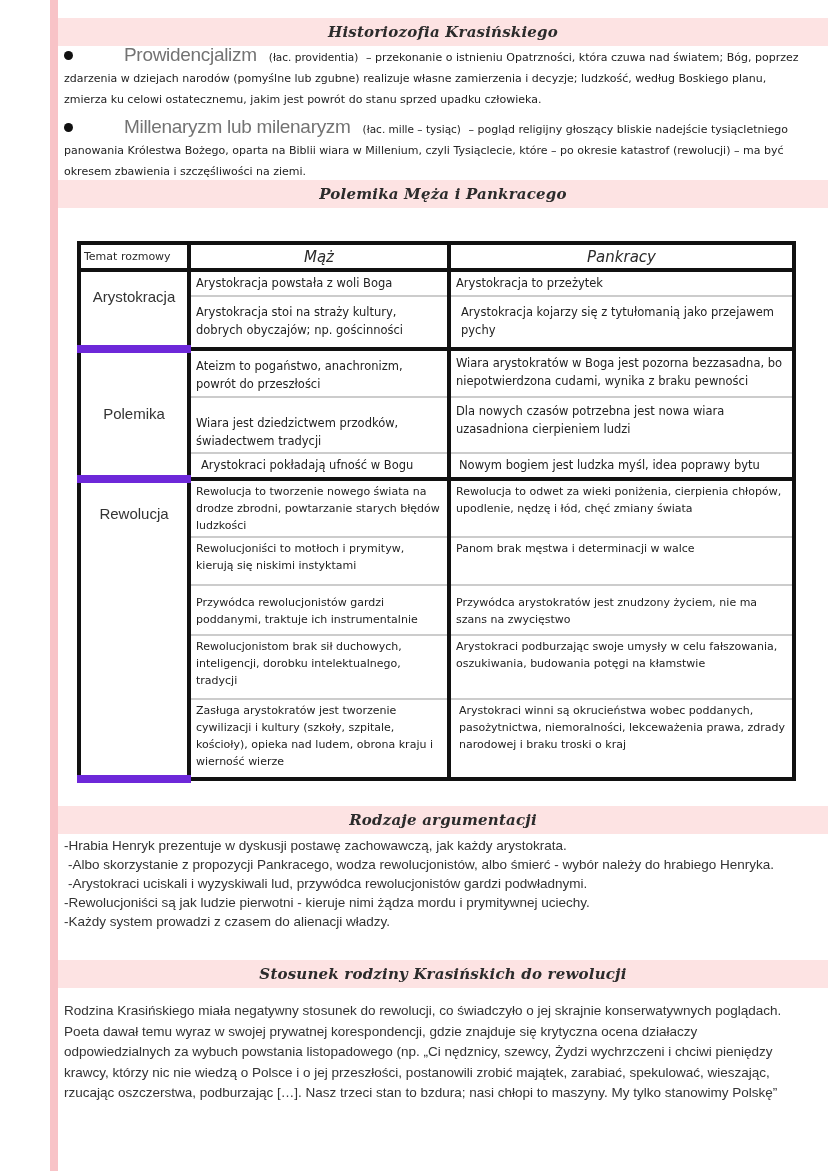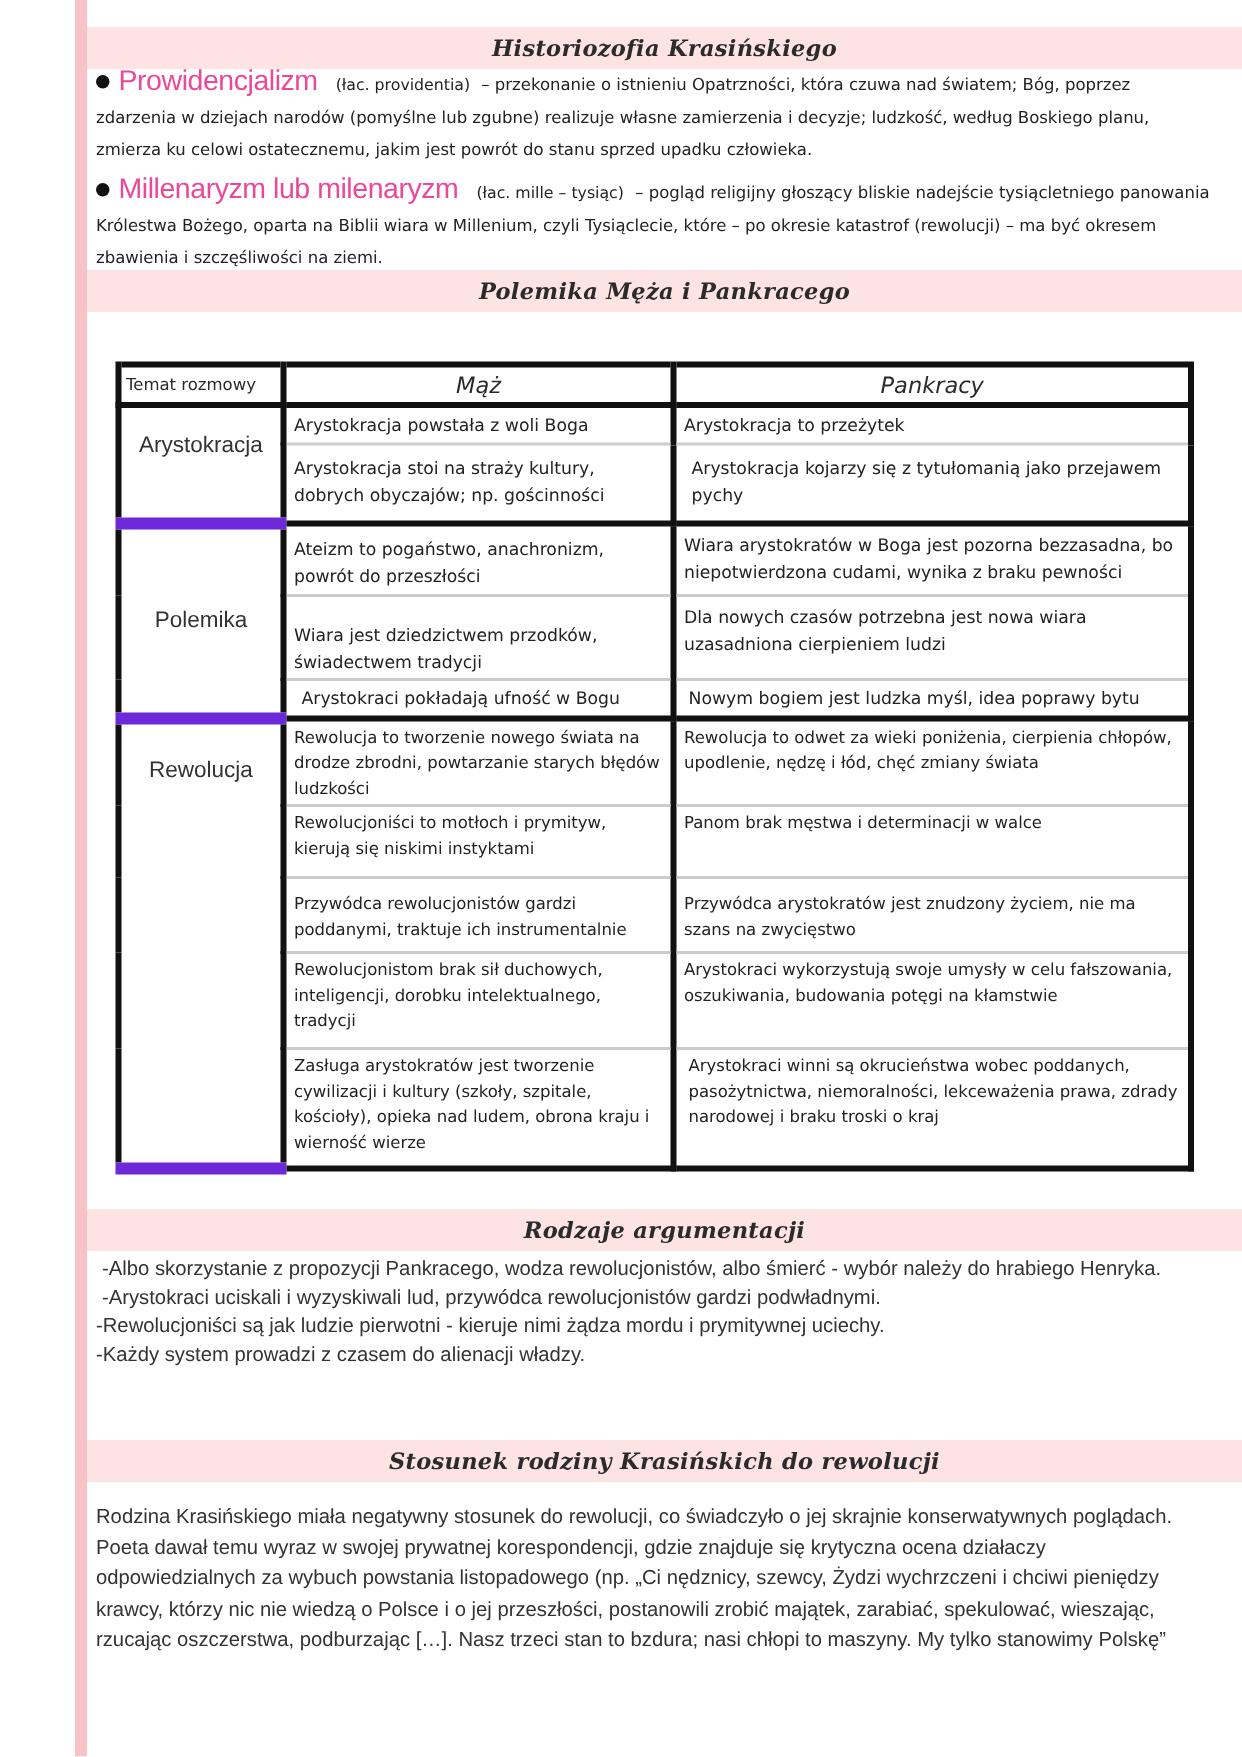--- a/index.html
+++ b/index.html
@@ -11,21 +11,21 @@
     .band {
       position: absolute; left: 58px; right: 0; height: 28px;
       background: #fde3e3;
       display: flex; align-items: center; justify-content: center;
       font-family: "DejaVu Serif", serif; font-style: italic; font-weight: bold;
       font-size: 15px; color: #2b2b2b; letter-spacing: 0.2px;
     }
 
     .def { position: absolute; left: 64px; right: 18px; font-size: 11px; line-height: 21px; color: #222; }
     .def .bullet { display: inline-block; width: 9px; height: 9px; border-radius: 50%; background: #111; margin-right: 6px; vertical-align: 1px; }
-    .def .term { font-family: "Liberation Sans", sans-serif; font-size: 19px; font-weight: 300; color: #ec4899; letter-spacing: -0.3px; margin-right: 12px; }
+    .def .term { font-family: "Liberation Sans", sans-serif; font-size: 19px; font-weight: 300; color: #737373; letter-spacing: -0.3px; margin-right: 12px; margin-left: 45px; }
     .def .lat { font-size: 10.5px; margin-right: 4px; }
 
     table.polemic {
       position: absolute; left: 77px; top: 241px; width: 719px;
       border-collapse: collapse; border: 4px solid #111;
       font-size: 11.5px; line-height: 18px;
     }
     table.polemic th, table.polemic td { border-left: 4px solid #111; border-right: 4px solid #111; }
     table.polemic th {
       font-weight: normal; height: 27px; border-bottom: 4px solid #111;
@@ -108,32 +108,33 @@
     <tr>
       <td class="cell" style="height:48px; font-size:11px; line-height:17px;">Rewolucjoniści to motłoch i prymityw, kierują się niskimi instyktami</td>
       <td class="cell" style="font-size:11px; line-height:17px;">Panom brak męstwa i determinacji w walce</td>
     </tr>
     <tr>
       <td class="cell" style="height:50px; padding-top:8px; font-size:11px; line-height:17px;">Przywódca rewolucjonistów gardzi poddanymi, traktuje ich instrumentalnie</td>
       <td class="cell" style="padding-top:8px; font-size:11px; line-height:17px;">Przywódca arystokratów jest znudzony życiem, nie ma szans na zwycięstwo</td>
     </tr>
     <tr>
       <td class="cell" style="height:64px; font-size:11px; line-height:17px;">Rewolucjonistom brak sił duchowych, inteligencji, dorobku intelektualnego, tradycji</td>
-      <td class="cell" style="font-size:11px; line-height:17px;">Arystokraci wykorzystują swoje umysły w celu fałszowania, oszukiwania, budowania potęgi na kłamstwie</td>
+      <td class="cell" style="font-size:11px; line-height:17px;">Arystokraci podburzając swoje umysły w celu fałszowania, oszukiwania, budowania potęgi na kłamstwie</td>
     </tr>
     <tr class="group-end">
       <td class="cell" style="height:80px; font-size:11px; line-height:17px;">Zasługa arystokratów jest tworzenie cywilizacji i kultury (szkoły, szpitale, kościoły), opieka nad ludem, obrona kraju i wierność wierze</td>
       <td class="cell" style="font-size:11px; line-height:17px; padding-left:8px;">Arystokraci winni są okrucieństwa wobec poddanych, pasożytnictwa, niemoralności, lekceważenia prawa, zdrady narodowej i braku troski o kraj</td>
     </tr>
   </tbody>
 </table>
 
 <div class="band" style="top:806px;">Rodzaje argumentacji</div>
 
 <div class="args">
+  <p>-Hrabia Henryk prezentuje w dyskusji postawę zachowawczą, jak każdy arystokrata.</p>
   <p class="indent">-Albo skorzystanie z propozycji Pankracego, wodza rewolucjonistów, albo śmierć - wybór należy do hrabiego Henryka.</p>
   <p class="indent">-Arystokraci uciskali i wyzyskiwali lud, przywódca rewolucjonistów gardzi podwładnymi.</p>
   <p>-Rewolucjoniści są jak ludzie pierwotni - kieruje nimi żądza mordu i prymitywnej uciechy.</p>
   <p>-Każdy system prowadzi z czasem do alienacji władzy.</p>
 </div>
 
 <div class="band" style="top:960px;">Stosunek rodziny Krasińskich do rewolucji</div>
 
 <div class="family">Rodzina Krasińskiego miała negatywny stosunek do rewolucji, co świadczyło o jej skrajnie konserwatywnych poglądach. Poeta dawał temu wyraz w swojej prywatnej korespondencji, gdzie znajduje się krytyczna ocena działaczy odpowiedzialnych za wybuch powstania listopadowego (np. „Ci nędznicy, szewcy, Żydzi wychrzczeni i chciwi pieniędzy krawcy, którzy nic nie wiedzą o Polsce i o jej przeszłości, postanowili zrobić majątek, zarabiać, spekulować, wieszając, rzucając oszczerstwa, podburzając […]. Nasz trzeci stan to bzdura; nasi chłopi to maszyny. My tylko stanowimy Polskę”</div>
 

